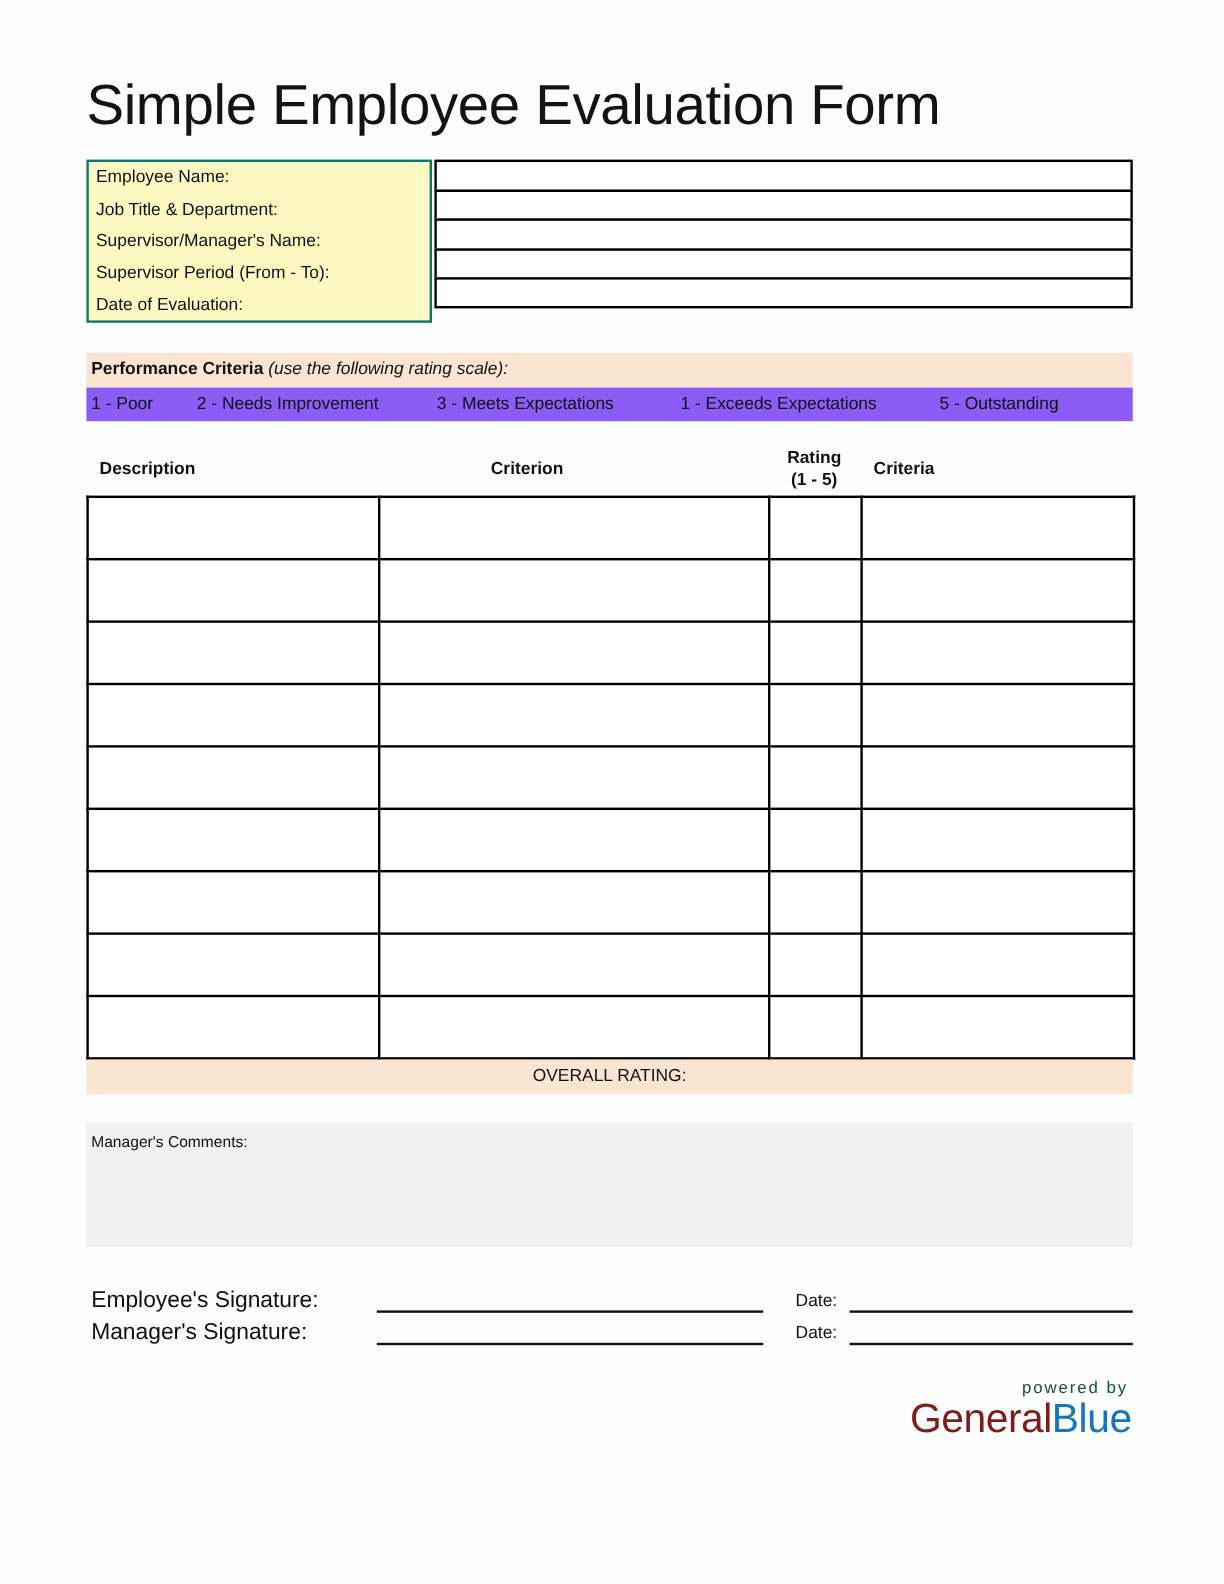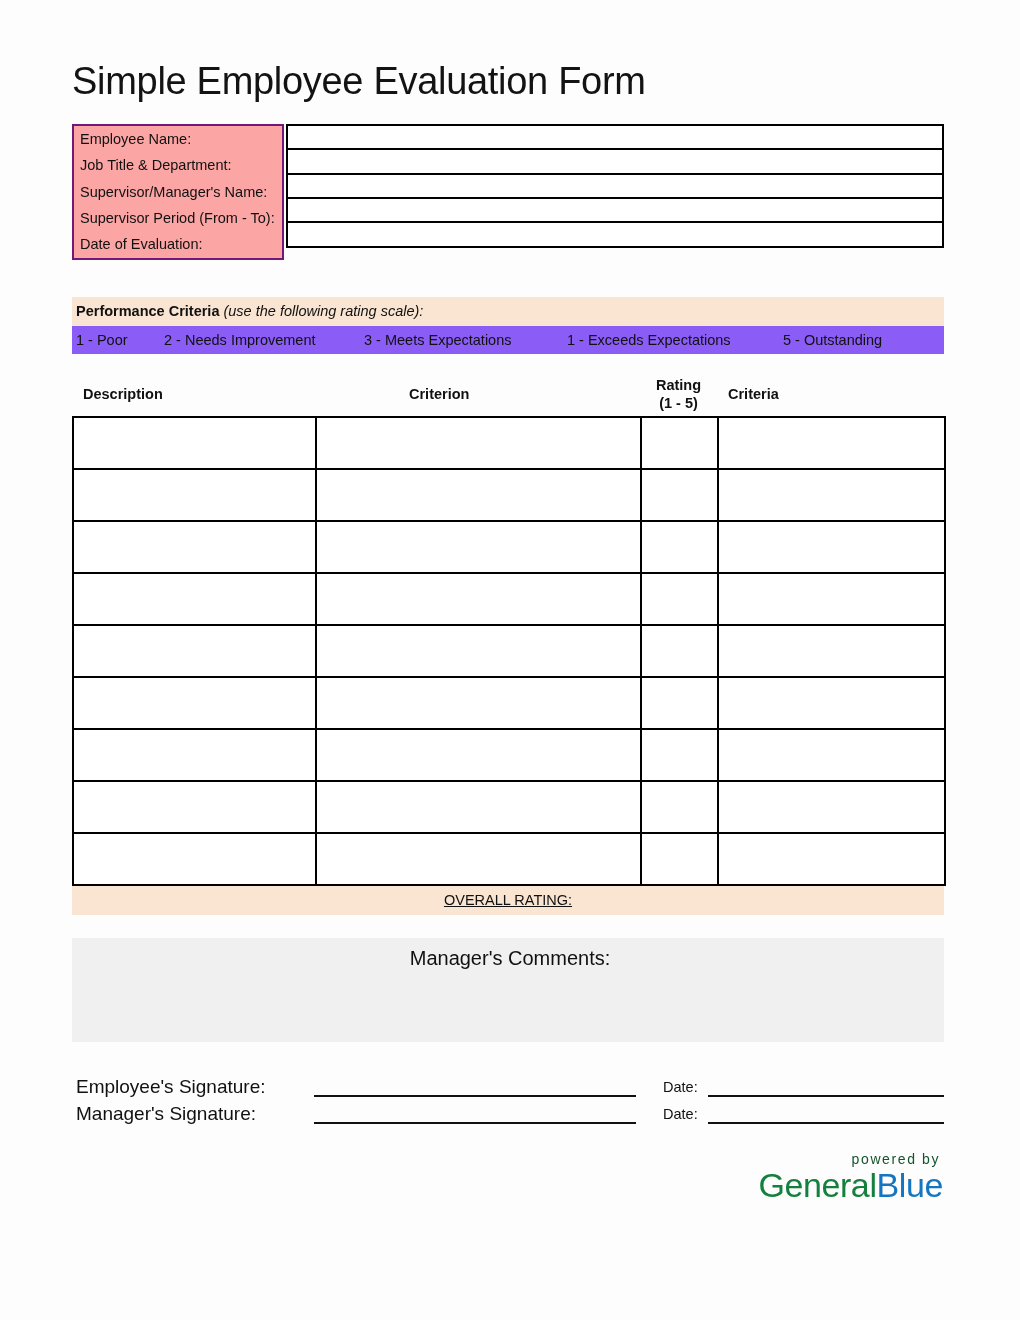--- a/index.html
+++ b/index.html
@@ -23,40 +23,40 @@
   }
   .sheet {
     position: absolute;
     left: 72px;
     top: 0;
     width: 872px;
   }
 
   
   .form-title {
-    font-size: 38px;
+    font-size: 47px;
     font-weight: 400;
     letter-spacing: -0.3px;
     color: #131313;
     margin: 0;
     padding-top: 62px;
     padding-bottom: 0;
     line-height: 1.05;
   }
 
   
   .info-block {
     display: flex;
     align-items: stretch;
     margin-top: 22px;
   }
   .info-labels {
-    width: 212px;
-    background: #fca5a5;
-    border: 2px solid #701a75;
+    width: 288px;
+    background: #fef9c3;
+    border: 2px solid #0f766e;
     box-sizing: border-box;
   }
   .info-label {
     height: 26.4px;
     line-height: 26.4px;
     font-size: 14.5px;
     padding-left: 6px;
     color: #111111;
     white-space: nowrap;
     overflow: hidden;
@@ -71,21 +71,21 @@
     height: 26.4px;
     border: 2px solid #000000;
     box-sizing: border-box;
     background: #ffffff;
     margin-bottom: -2px;
   }
   .info-field:last-child { margin-bottom: 0; }
 
   
   .criteria-banner {
-    margin-top: 37px;
+    margin-top: 25px;
     background: #fae5d2;
     height: 29px;
     line-height: 29px;
     font-size: 14.5px;
     padding-left: 4px;
     box-sizing: border-box;
     white-space: nowrap;
   }
   .criteria-banner .strong { font-weight: bold; }
   .criteria-banner .ital { font-style: italic; }
@@ -141,33 +141,31 @@
   .col-rating      { width: 77px; }
   .col-comments    { width: 227px; }
 
   .overall-band {
     background: #fae5d2;
     height: 29px;
     line-height: 29px;
     text-align: center;
     font-size: 14.5px;
     color: #111111;
-    text-decoration: underline;
   }
 
   
   .mgr-comments {
     margin-top: 23px;
     background: #f0f0f0;
     height: 104px;
     box-sizing: border-box;
     padding: 9px 0 0 4px;
-    font-size: 20px;
-    color: #111111;
-    text-align: center;
+    font-size: 13px;
+    color: #111111;
   }
 
   
   .sign-area { margin-top: 28px; }
   .sign-row {
     display: flex;
     align-items: flex-end;
     height: 27px;
   }
   .sign-label {
@@ -209,21 +207,21 @@
     color: #14532d;
     letter-spacing: 1.6px;
     line-height: 1;
     padding-right: 3px;
   }
   .logo-name {
     font-size: 34px;
     line-height: 1.12;
     letter-spacing: -0.4px;
   }
-  .logo-general { color: #15803d; }
+  .logo-general { color: #7f1d1d; }
   .logo-blue { color: #1575bf; }
 </style>
 </head>
 <body>
 
 <div class="page">
   <div class="sheet">
 
     <h1 class="form-title">Simple Employee Evaluation Form</h1>
 

